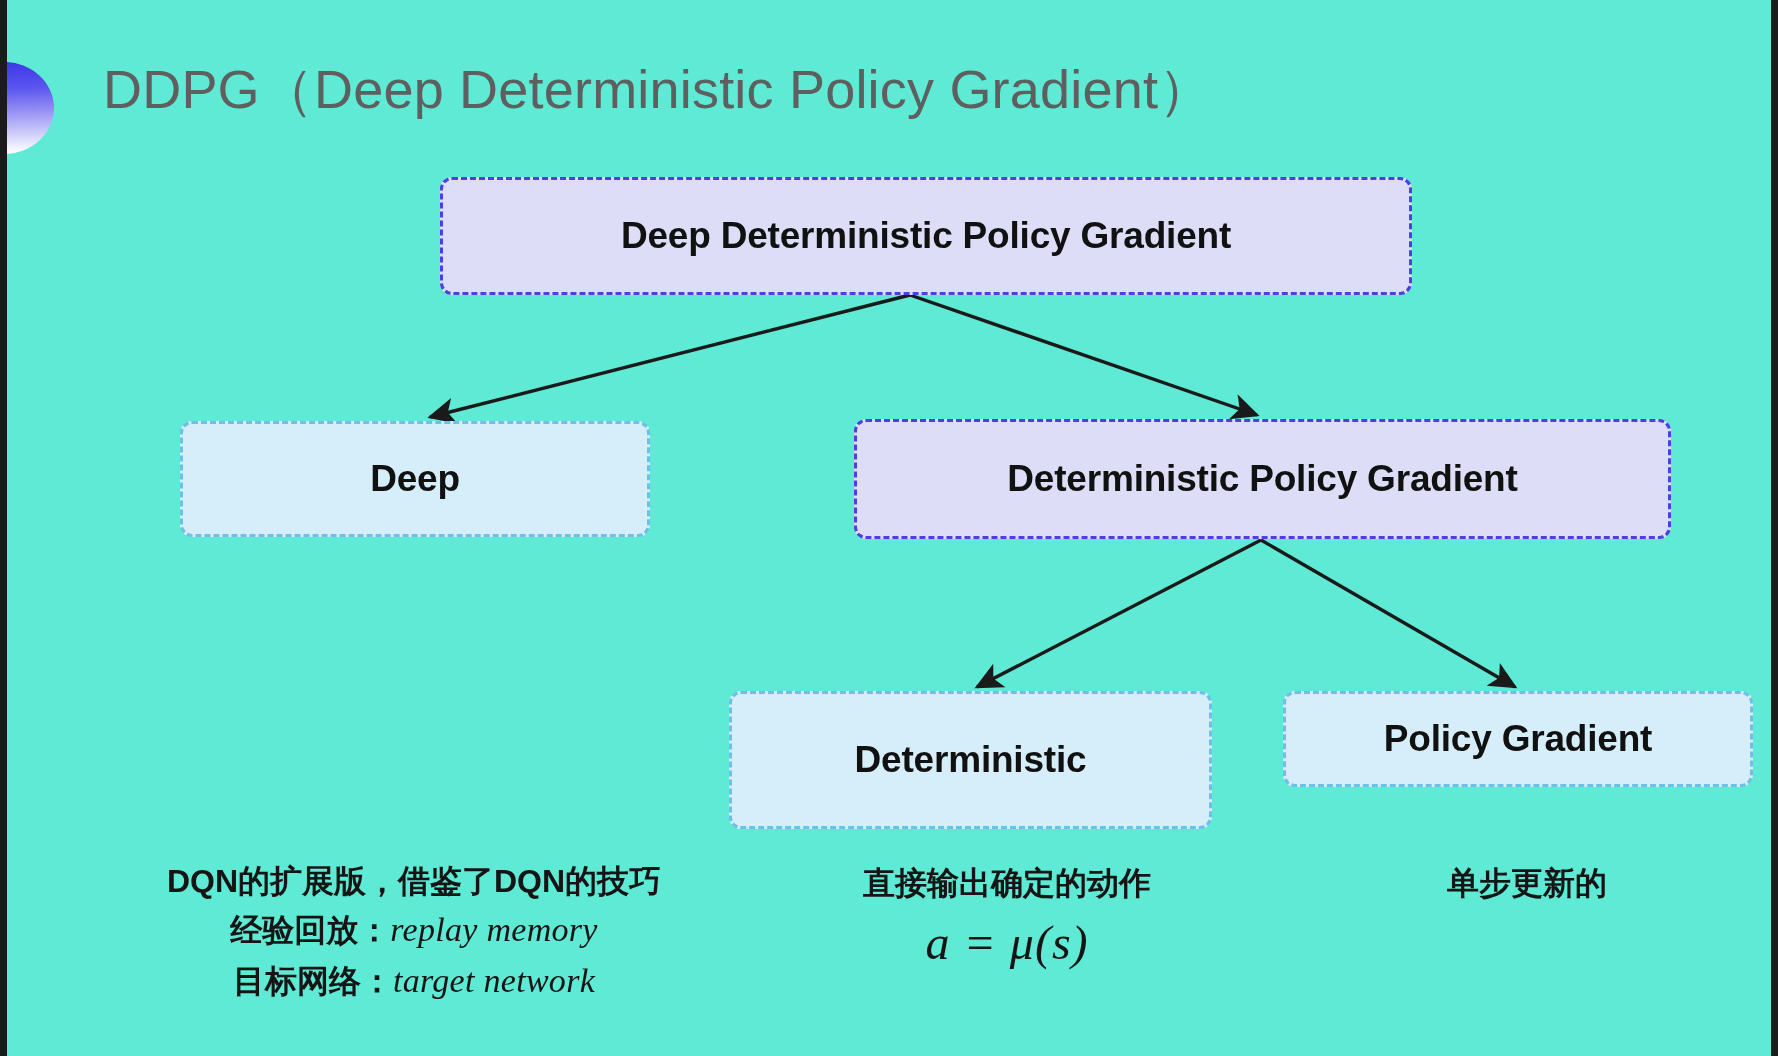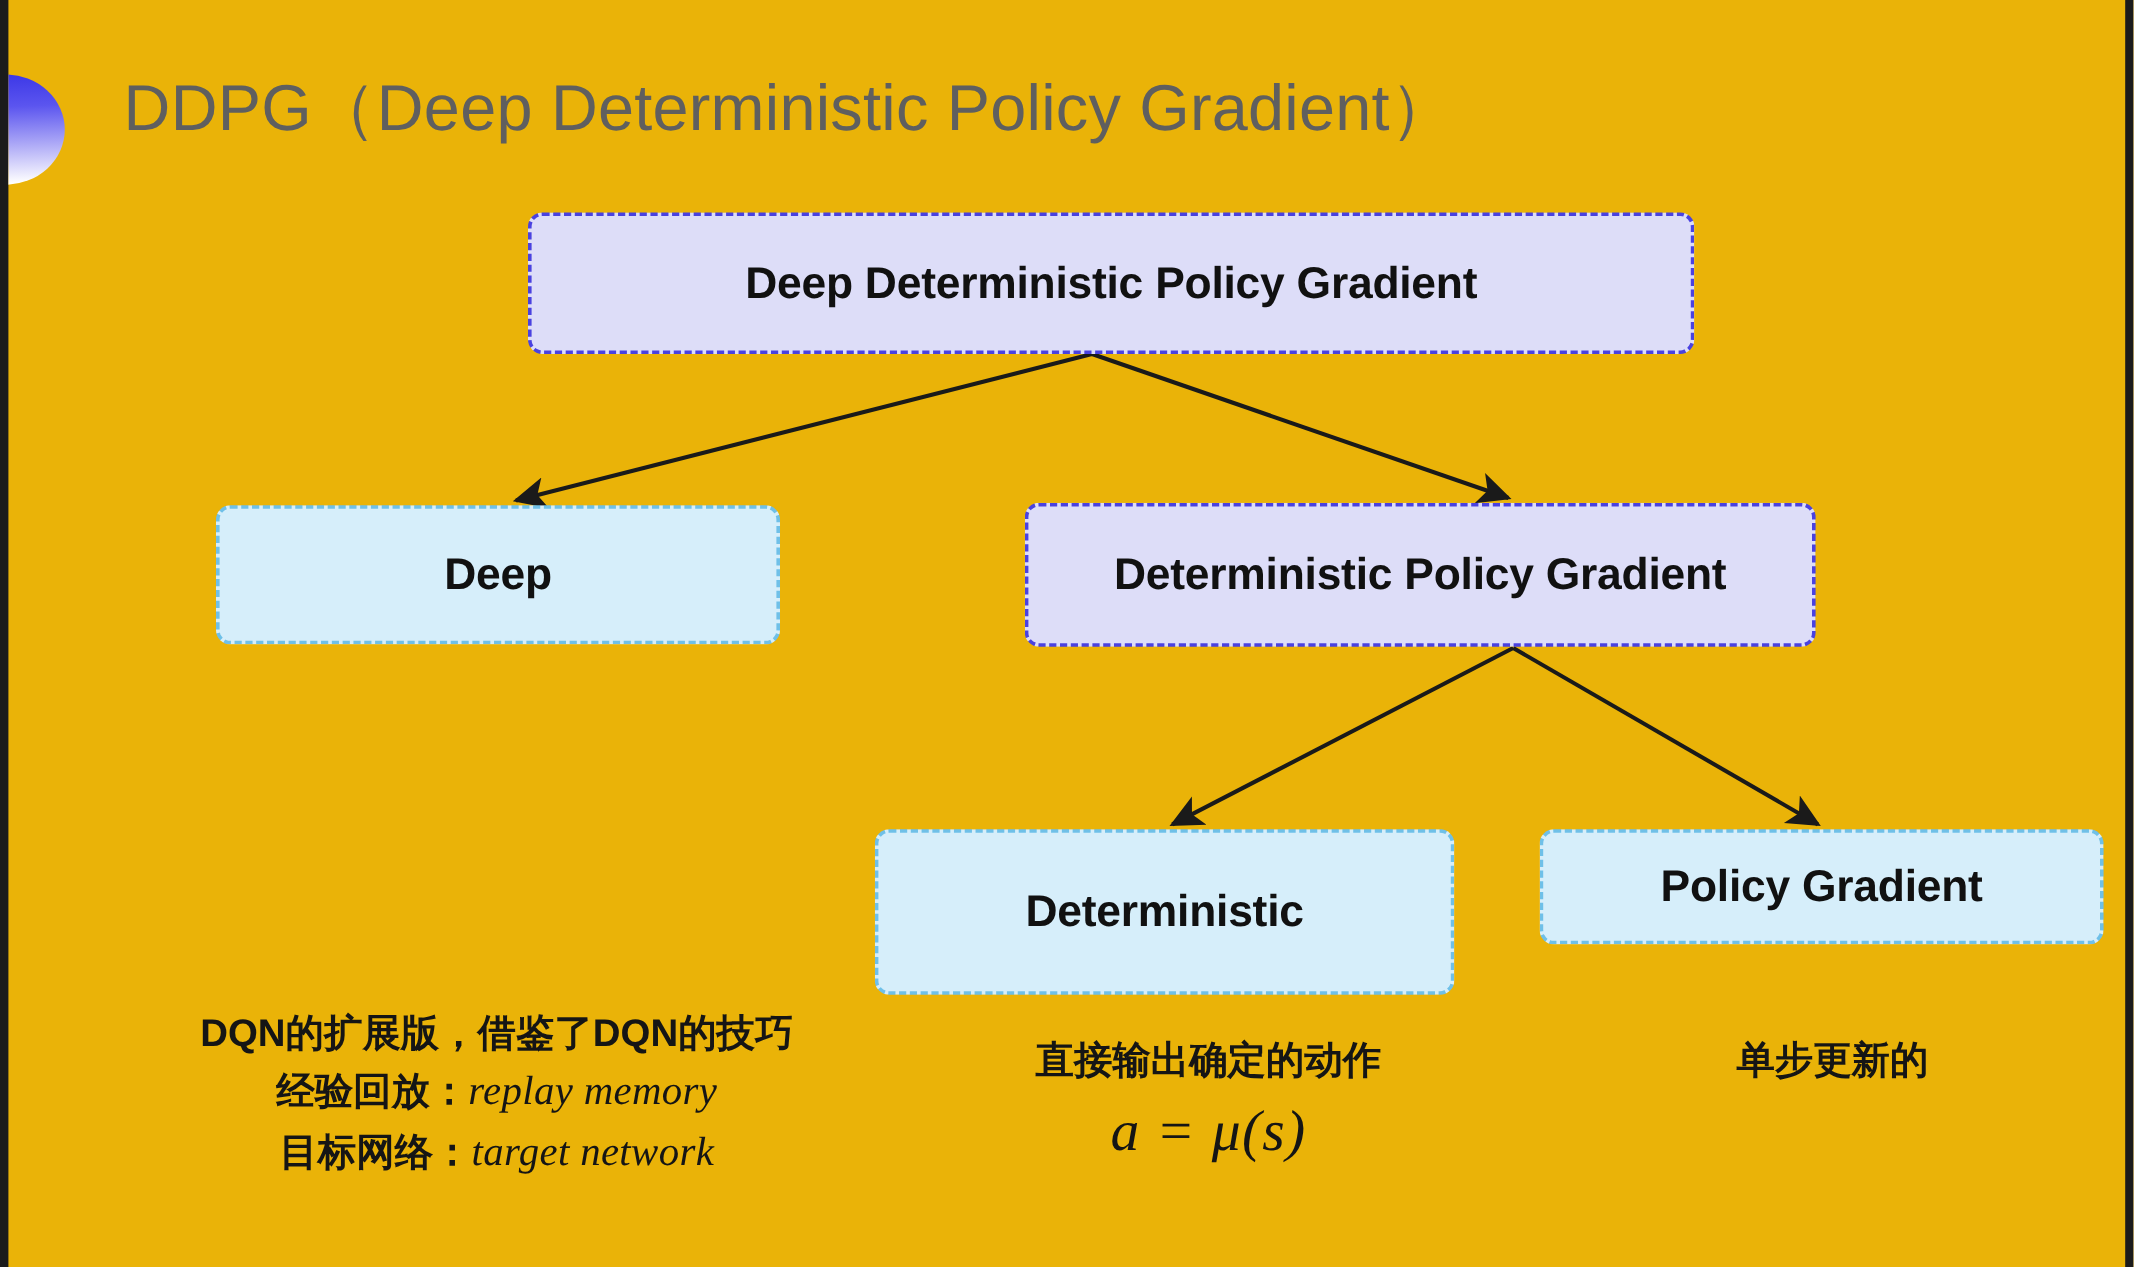--- a/index.html
+++ b/index.html
@@ -7,21 +7,21 @@
     padding: 0;
     background: #ffffff;
   }
   body {
     font-family: "Liberation Sans", sans-serif;
   }
   #slide {
     position: relative;
     width: 1778px;
     height: 1056px;
-    background: #eab308;
+    background: #5eead4;
     overflow: hidden;
     border-left: 7px solid #1b1b1b;
     border-right: 7px solid #1b1b1b;
     box-sizing: border-box;
   }
 
   
   #title-row {
     position: absolute;
     left: 0;
@@ -83,21 +83,21 @@
     background: #ddddf8;
     border: 3px dashed #4a42e0;
   }
   .node-cyan {
     background: #d6eefa;
     border: 3px dashed #6fc0e8;
   }
 
   #node-root   { left: 433px;  top: 177px; width: 972px;  height: 118px; }
   #node-deep   { left: 173px;  top: 421px; width: 470px;  height: 116px; }
-  #node-dpg    { left: 847px;  top: 419px; width: 659px;  height: 120px; }
+  #node-dpg    { left: 847px;  top: 419px; width: 817px;  height: 120px; }
   #node-det    { left: 722px;  top: 691px; width: 483px;  height: 138px; }
   #node-pg     { left: 1276px; top: 691px; width: 470px;  height: 96px; }
 
   
   .annot {
     position: absolute;
     color: #151515;
     line-height: 1.48;
   }
   .annot .line {
@@ -115,21 +115,21 @@
     font-weight: 400;
     letter-spacing: 0.3px;
   }
 
   #annot-deep {
     left: 152px;
     top: 838px;
     text-align: center;
     width: 510px;
   }
-  #annot-deep .line-1 { text-align: center; }
+  #annot-deep .line-1 { text-align: center; margin-top: 20px; }
   #annot-deep .line-2,
   #annot-deep .line-3 { text-align: center; }
 
   #annot-det {
     left: 785px;
     top: 860px;
     width: 430px;
     text-align: center;
   }
   #annot-pg {

